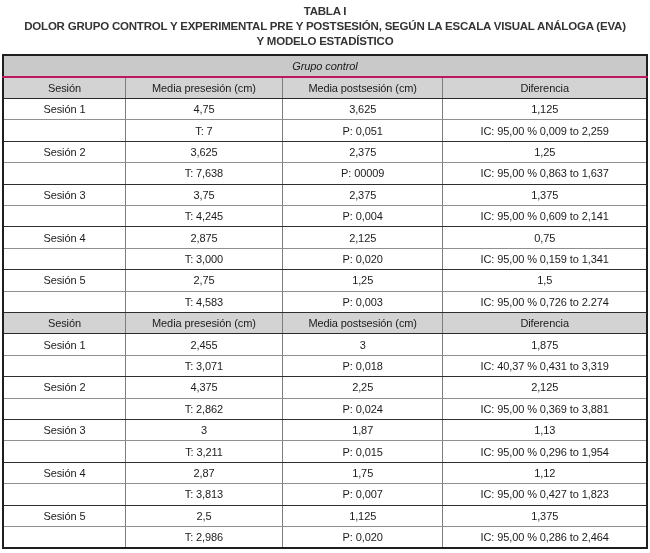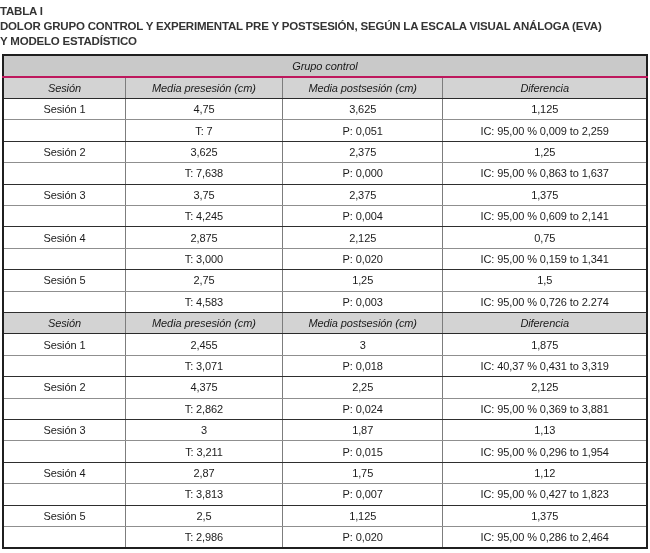--- a/index.html
+++ b/index.html
@@ -10,21 +10,21 @@
   .page {
     position: relative;
     width: 650px;
     height: 553px;
     background: #ffffff;
     font-family: "Liberation Sans", "DejaVu Sans", sans-serif;
     overflow: hidden;
   }
   .title-block {
     padding-top: 4px;
-    text-align: left;
+    text-align: center;
     font-weight: bold;
     font-stretch: condensed;
     letter-spacing: -0.2px;
     color: #343434;
     font-size: 11.5px;
     line-height: 15px;
   }
   .title-line {
     white-space: nowrap;
   }
@@ -56,21 +56,20 @@
   tr.band td {
     background: var(--band-bg, #c9c9c9);
     font-style: italic;
     height: 19.5px;
     border-left: none;
     border-top: 2px solid var(--border-dark, #1f1f1f);
     border-bottom: 2px solid #be185d;
   }
   tr.cols td {
     background: var(--header-bg, #d3d3d3);
-    font-style: italic;
     height: 20.5px;
     border-bottom: 1.6px solid #2a2a2a;
   }
   tr.session td {
     border-bottom: 1px solid var(--border-light, #8f8f8f);
   }
   tr.stat td {
     border-bottom: 1.6px solid #2e2e2e;
   }
 </style>
@@ -115,21 +114,21 @@
         </tr>
         <tr class="session">
           <td>Sesión 2</td>
           <td>3,625</td>
           <td>2,375</td>
           <td>1,25</td>
         </tr>
         <tr class="stat">
           <td></td>
           <td>T: 7,638</td>
-          <td>P: 0,000</td>
+          <td>P: 00009</td>
           <td>IC: 95,00 % 0,863 to 1,637</td>
         </tr>
         <tr class="session">
           <td>Sesión 3</td>
           <td>3,75</td>
           <td>2,375</td>
           <td>1,375</td>
         </tr>
         <tr class="stat">
           <td></td>

